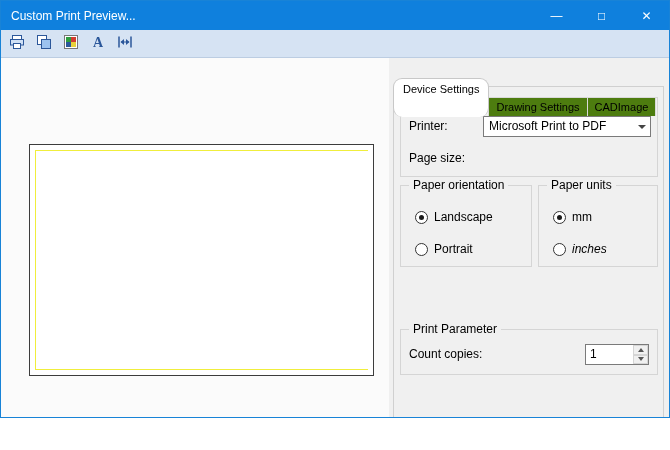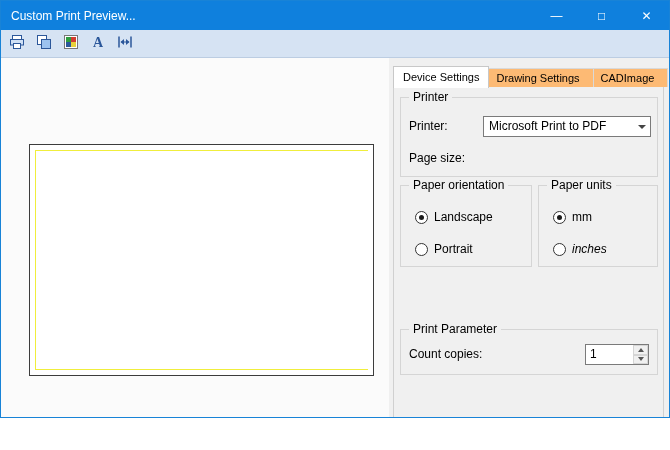--- a/index.html
+++ b/index.html
@@ -31,25 +31,25 @@
   .page { position:absolute; left:28px; top:86px; width:345px; height:232px;
           background:#ffffff; border:1px solid #3c3c3c; }
   .page-bounds-line { position:absolute; top:5px; left:5px; right:5px; bottom:5px;
           border-top:1px solid #f0ee3c; border-left:1px solid #f0ee3c;
           border-bottom:1px solid #f0ee3c; }
 
   .right-panel { position:relative; flex:1; height:100%; background:#f0f0f0; }
 
   
   .tabs { position:absolute; top:8px; left:4px; display:flex; align-items:flex-end; z-index:3; }
-  .tab { font-size:11px; padding:3px 13px 3px 7px; background:#fdba74;
+  .tab { font-size:11px; padding:3px 7px 3px 7px; background:#4d7c0f;
          border:1px solid #d9d9d9; border-bottom:none; margin-top:2px; cursor:default; }
   .tab + .tab { margin-left:-1px; }
-  .tab.active { background:#ffffff; border-color:#c8c8c8; padding:4px 9px 5px 9px;
-                margin-top:0; margin-bottom:-1px; z-index:4; position:relative; }
+  .tab.active { background:#ffffff; border-color:#c8c8c8; padding:4px 9px 22px 9px;
+                margin-top:12px; margin-bottom:-1px; z-index:4; position:relative;border-radius:9px; }
 
   .tab-page { position:absolute; top:28px; left:4px; width:271px; height:333px;
               border:1px solid #d0d0d0; background:#f0f0f0; }
 
   
   .group { position:absolute; border:1px solid #d5d5d5; }
   .group-title { position:absolute; top:-8px; left:8px; background:#f0f0f0;
                  padding:0 4px; font-size:12px; line-height:14px; }
   .lbl { position:absolute; font-size:12px; }
 

